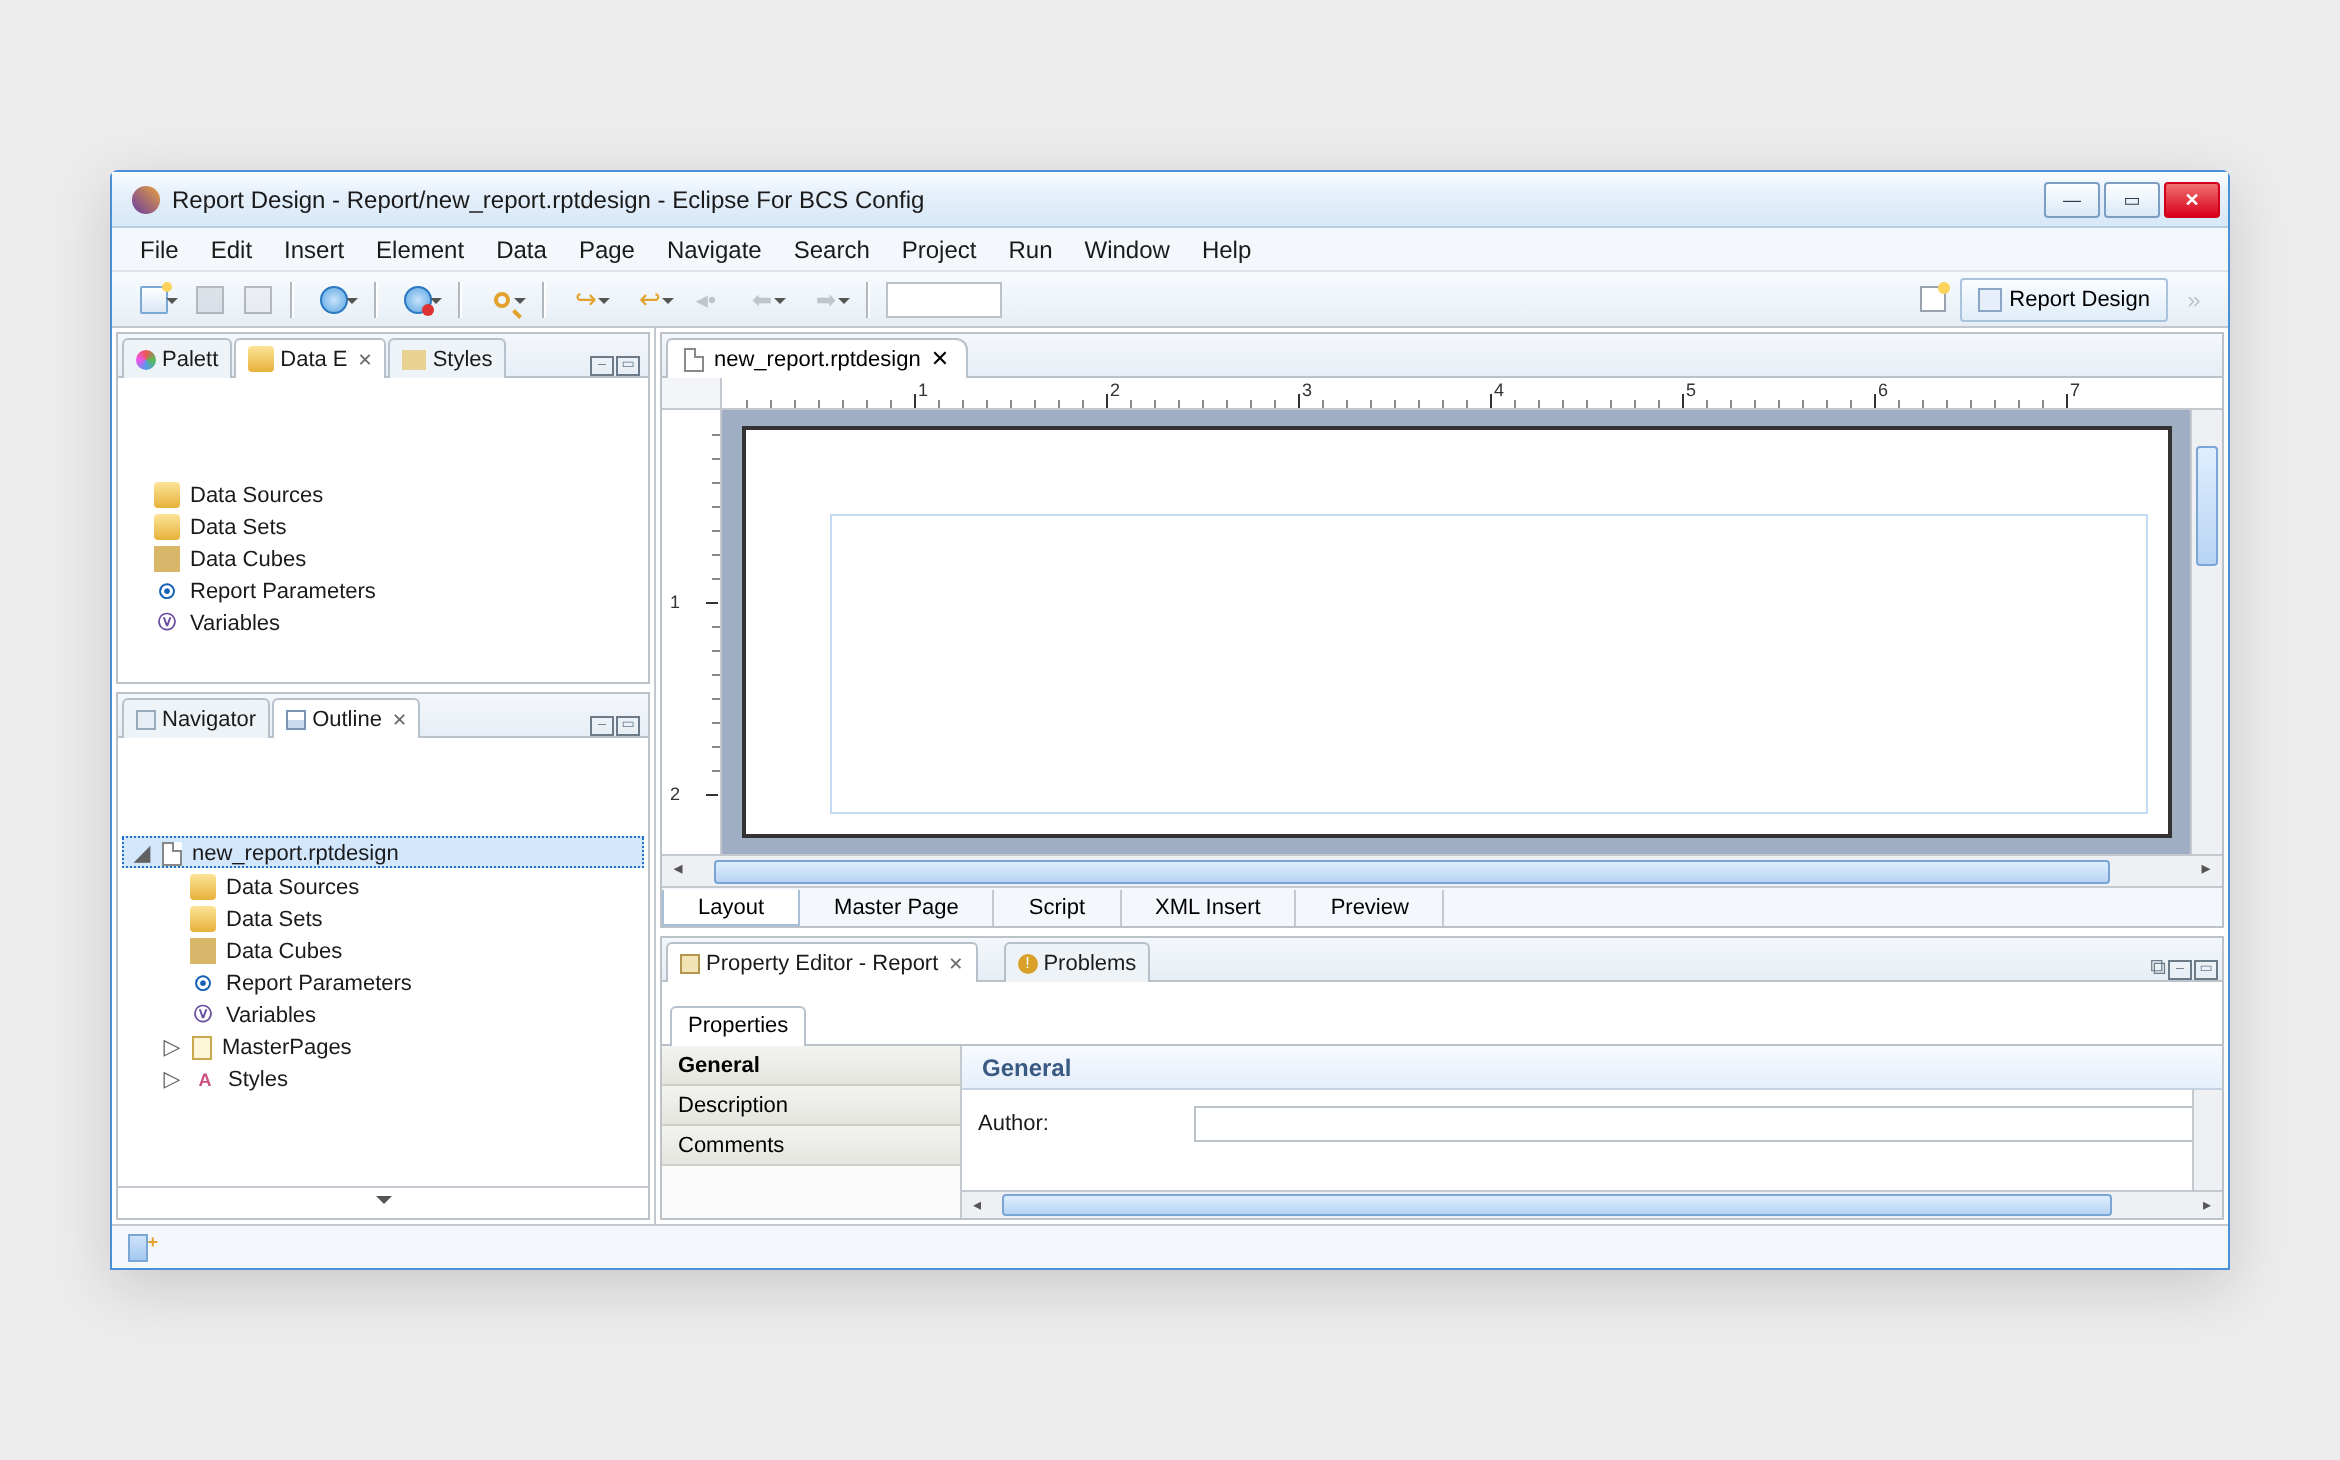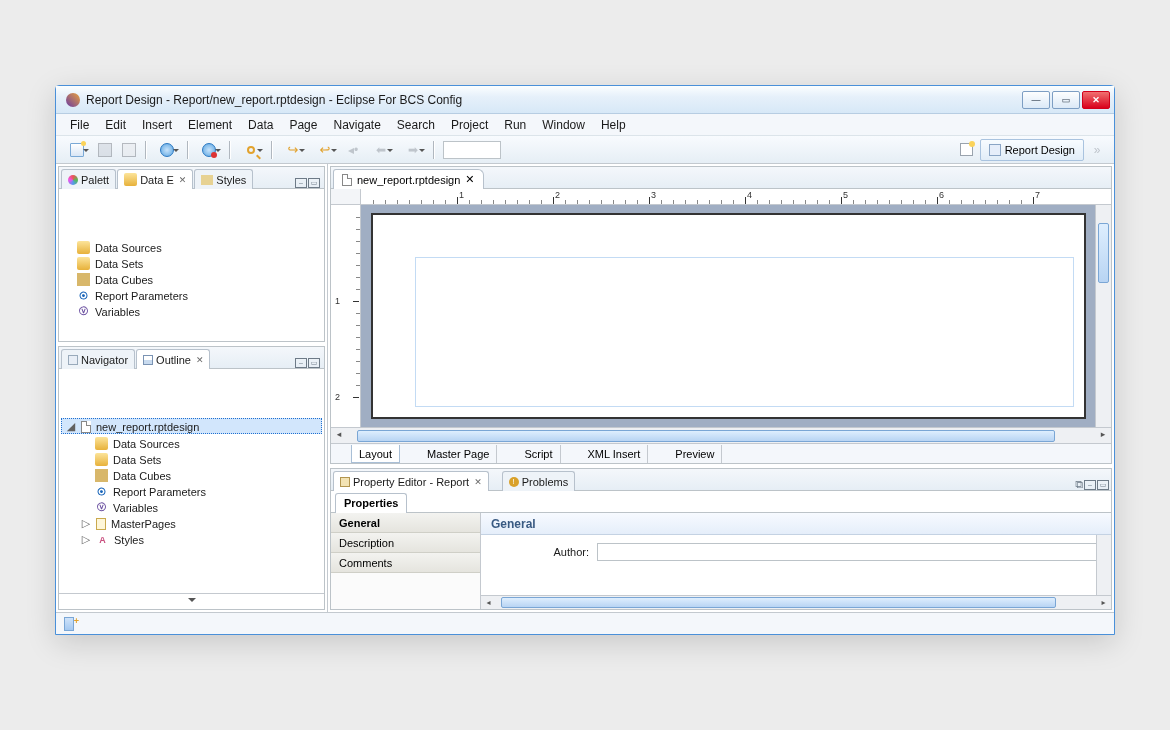--- a/index.html
+++ b/index.html
@@ -75,34 +75,34 @@
 .canvas-scroll{flex:1;position:relative;overflow:hidden;background:#a0aec3;}
 .page{position:absolute;left:10px;top:8px;right:25px;bottom:8px;background:#fff;border:2px solid #333;}
 .page-inner{position:absolute;left:42px;top:42px;right:10px;bottom:10px;border:1px solid #c3dbf4;}
 .vscrollbar{position:absolute;right:0;top:0;width:16px;bottom:0;background:#eef0f3;border-left:1px solid #c4c9cf;}
 .vscrollbar .thumb{position:absolute;left:2px;right:2px;top:18px;height:60px;background:linear-gradient(#deeefe,#b8d4f3);border:1px solid #7aa6d5;border-radius:2px;}
 .hscrollbar{height:16px;background:#eef0f3;border-top:1px solid #c4c9cf;display:flex;align-items:center;}
 .hscrollbar .arr{width:16px;height:14px;text-align:center;font-size:9px;color:#555;}
 .hscrollbar .track{flex:1;height:12px;position:relative;}
 .hscrollbar .thumb{position:absolute;left:10px;right:40px;top:0;bottom:0;background:linear-gradient(#deeefe,#b8d4f3);border:1px solid #7aa6d5;border-radius:2px;}
 .bottomtabs{height:20px;background:#f4f7fb;border-top:1px solid #c4c9cf;display:flex;align-items:center;font-size:11px;}
-.btab{padding:0 7px;height:18px;line-height:18px;border-right:1px solid #c4c9cf;margin-left:20px;}
+.btab{padding:0 17px;height:18px;line-height:18px;border-right:1px solid #c4c9cf;}
 .btab.active{background:#fff;border:1px solid #a9bfd6;border-top:none;}
 
 .propview{height:142px;margin:2px;border:1px solid #bcc3c8;display:flex;flex-direction:column;}
 .prop-tabs{height:22px;background:linear-gradient(#f4f7fb,#e6eef5);border-bottom:1px solid #bcc3c8;display:flex;align-items:flex-end;padding-left:2px;}
-.subtabs{height:22px;display:flex;align-items:flex-end;padding-left:4px;border-bottom:1px solid #bcc3c8;font-weight:bold;}
+.subtabs{height:32px;display:flex;align-items:flex-end;padding-left:4px;border-bottom:1px solid #bcc3c8;}
 .subtab{height:20px;padding:0 8px;font-size:11px;border:1px solid #b7c1cc;border-bottom:none;background:#fff;border-radius:3px 3px 0 0;position:relative;top:1px;line-height:19px;}
 .prop-body{flex:1;display:flex;min-height:0;}
 .prop-cats{width:150px;background:#fbfbfb;border-right:1px solid #c4c9cf;display:flex;flex-direction:column;}
 .pcat{height:20px;font-size:11px;padding:0 8px;line-height:20px;background:linear-gradient(#f3f3f0,#e5e4de);border-bottom:1px solid #cfcfc7;}
 .pcat.active{font-weight:bold;}
 .prop-form{flex:1;display:flex;flex-direction:column;position:relative;}
 .prop-head{height:22px;background:linear-gradient(#f7faff,#e5eefa);border-bottom:1px solid #c4d2e3;color:#395a82;font-size:12px;font-weight:bold;padding-left:10px;line-height:22px;}
-.prop-rows{flex:1;overflow:hidden;padding:6px 8px;font-size:11px;text-align:right;}
+.prop-rows{flex:1;overflow:hidden;padding:6px 8px;font-size:11px;}
 .prop-row{display:flex;align-items:center;height:22px;gap:8px;}
 .prop-row label{width:100px;color:#1a1a1a;}
 .prop-row .val{flex:1;height:18px;border:1px solid #bcc3c8;background:#fff;padding:0 4px;line-height:16px;overflow:hidden;white-space:nowrap;}
 .prop-vscroll{position:absolute;right:0;top:22px;bottom:14px;width:15px;background:#eef0f3;border-left:1px solid #c4c9cf;}
 .prop-hscroll{height:14px;background:#eef0f3;border-top:1px solid #c4c9cf;display:flex;}
 .prop-hscroll .arr{width:15px;text-align:center;font-size:8px;color:#555;line-height:13px;}
 .prop-hscroll .tr{flex:1;position:relative;}
 .prop-hscroll .th{position:absolute;left:5px;right:40px;top:1px;bottom:1px;background:linear-gradient(#deeefe,#b8d4f3);border:1px solid #7aa6d5;border-radius:2px;}
 .prop-bottom{height:16px;border-top:1px solid #c4c9cf;display:flex;align-items:center;justify-content:center;}
 .tri-down{width:0;height:0;border:4px solid transparent;border-top-color:#555;}

